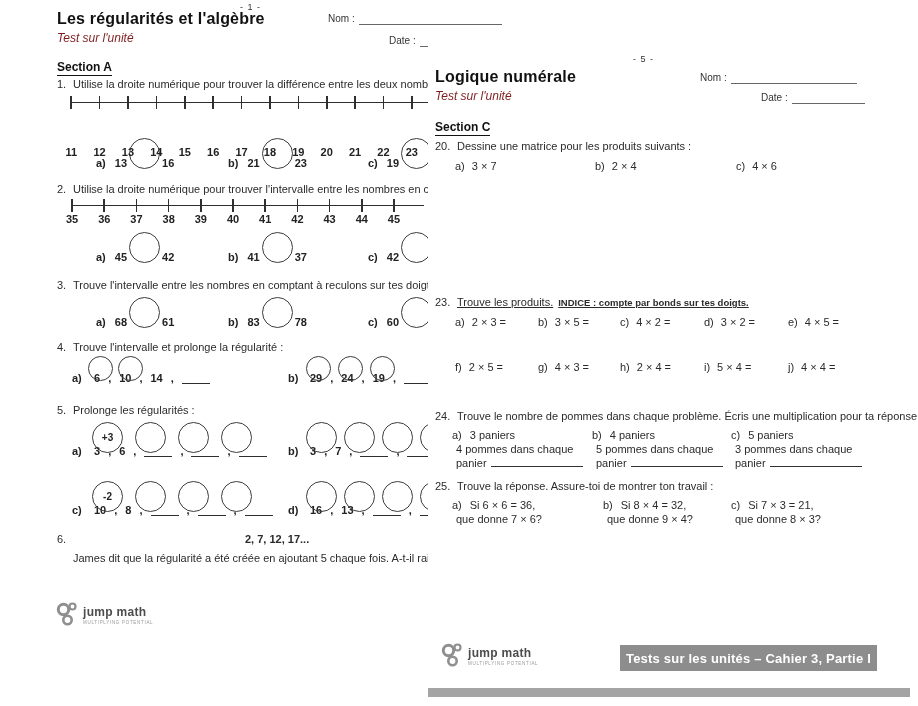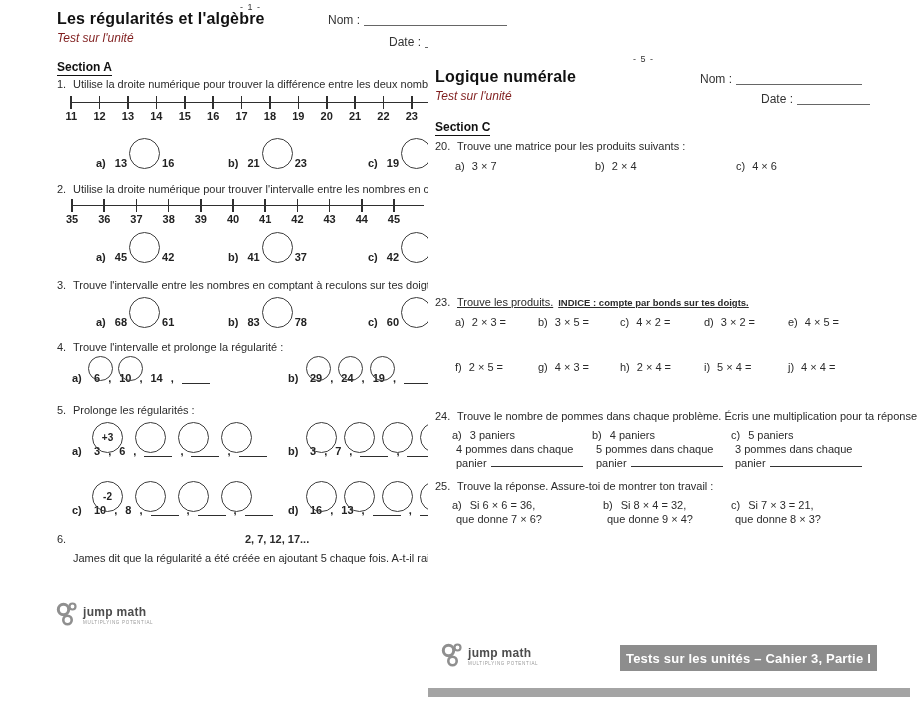--- a/index.html
+++ b/index.html
@@ -6,33 +6,33 @@
   body{
     width:918px;height:706px;position:relative;overflow:hidden;
     background:#ffffff;color:#2b2b2b;
     font-family:"Liberation Sans","DejaVu Sans",sans-serif;
   }
   .abs{position:absolute;}
   
   .pgnum{font-size:9px;color:#333;letter-spacing:1px;}
   .doc-title{font-size:16px;font-weight:bold;color:#111;letter-spacing:.2px;white-space:nowrap;}
   .doc-sub{font-size:12px;font-style:italic;color:#7f1d1d;white-space:nowrap;}
-  .meta{font-size:12px;color:#333;white-space:nowrap;display:flex;align-items:center;gap:4px;}
+  .meta{font-size:10px;color:#333;white-space:nowrap;display:flex;align-items:flex-start;gap:4px;}
   .meta .mline{display:inline-block;border-bottom:1.2px solid #666;height:11px;}
   .section-h{font-size:12px;font-weight:bold;color:#111;border-bottom:1.6px solid #111;padding-bottom:1px;white-space:nowrap;}
   
   .qtext{font-size:11px;white-space:nowrap;color:#2b2b2b;}
   .qnum{display:inline-block;min-width:16px;}
   .qnum-w{display:inline-block;min-width:22px;}
   .hint{font-weight:bold;font-size:9.5px;margin-left:5px;}
   
   .numline{position:absolute;display:flex;}
   .nl-line{position:absolute;top:5.6px;height:1.6px;background:#2f2f2f;}
   .nl-cell{display:flex;flex-direction:column;align-items:center;position:relative;z-index:1;}
-  .numline1 .nl-cell{width:28.4px;}
+  .numline1 .nl-cell{width:28.4px;gap:36px;}
   .numline2 .nl-cell{width:32.2px;}
   .nl-tick{width:1.6px;height:13px;background:#2f2f2f;}
   .nl-num{font-size:11px;font-weight:bold;margin-top:1px;color:#222;}
   
   .ans{position:absolute;display:flex;align-items:flex-end;height:36px;font-size:11px;font-weight:bold;color:#222;}
   .ans-label{margin-right:9px;}
   .circle{width:31px;height:31px;border:1.5px solid #3c3c3c;border-radius:50%;box-sizing:border-box;background:transparent;flex:none;}
   .circle.small{width:25px;height:25px;}
   .ans .circle{margin:0 2px;}
   .circle.op{display:flex;align-items:center;justify-content:center;font-size:10px;font-weight:bold;color:#222;}
@@ -403,21 +403,21 @@
     <span class="mline" style="width:126px;"></span>
   </div>
   <div class="abs meta" style="left:333px;top:62px;">
     <span>Date :</span>
     <span class="mline" style="width:73px;"></span>
   </div>
 
   <div class="abs section-h" style="left:7px;top:90px;">Section C</div>
 
   <div class="abs qtext" style="left:7px;top:110px;">
-    <span class="qnum-w">20.</span><span>Trouve une matrice pour les produits suivants :</span>
+    <span class="qnum-w">20.</span><span>Dessine une matrice pour les produits suivants :</span>
   </div>
   <div class="abs qtext mult" style="left:27px;top:130px;">
     <span>a)</span>
       <span>3 × 7</span>
   </div>
   <div class="abs qtext mult" style="left:167px;top:130px;">
     <span>b)</span>
       <span>2 × 4</span>
   </div>
   <div class="abs qtext mult" style="left:308px;top:130px;">

